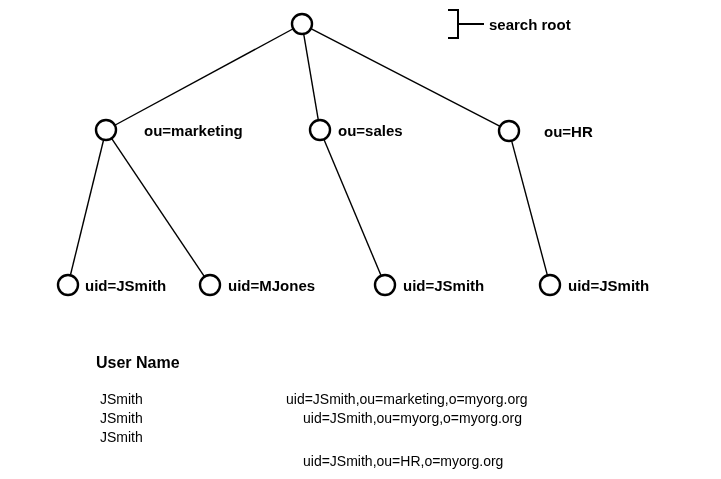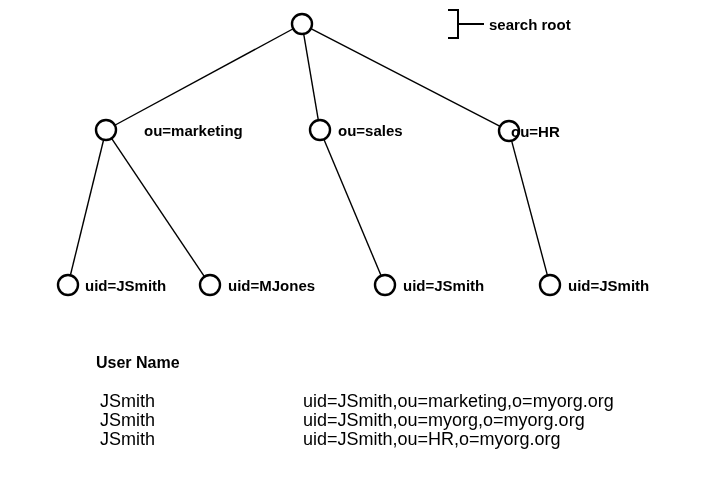--- a/index.html
+++ b/index.html
@@ -43,21 +43,21 @@
   }
   .table-header {
     position: absolute;
     font-size: 16px;
     font-weight: bold;
     white-space: nowrap;
     line-height: 1;
   }
   .table-cell {
     position: absolute;
-    font-size: 18px;
+    font-size: 14px;
     font-weight: normal;
     white-space: nowrap;
     line-height: 1;
   }
 </style>
 </head>
 <body>
 
 <div id="diagram-root">
 
@@ -85,33 +85,33 @@
         <path d="M 448 10 L 458 10 L 458 38 L 448 38"></path>
         <line x1="458" y1="24" x2="484" y2="24"></line>
       </g>
   </svg>
 
   <div class="annotation-label" id="search-root-annotation" style="left: 489px; top: 17px; text-align: center;">search root</div>
 
   <div id="ou-labels">
       <div class="node-label" style="left: 124px; top: 123px; margin-left: 20px;">ou=marketing</div>
       <div class="node-label" style="left: 338px; top: 123px;">ou=sales</div>
-      <div class="node-label" style="left: 511px; top: 124px; text-align: center;">ou=HR</div>
+      <div class="node-label" style="left: 544px; top: 124px; text-align: center;">ou=HR</div>
     </div>
   <div id="user-labels">
       <div class="node-label" style="left: 85px; top: 278px;">uid=JSmith</div>
       <div class="node-label" style="left: 228px; top: 278px;">uid=MJones</div>
       <div class="node-label" style="left: 403px; top: 278px;">uid=JSmith</div>
       <div class="node-label" style="left: 568px; top: 278px;">uid=JSmith</div>
     </div>
 
   <div class="table-header" id="header-user-name" style="left: 96px; top: 355px;">User Name</div>
 
   <div id="table-rows">
       <div class="table-cell" style="left: 100px; top: 392px;">JSmith</div>
-      <div class="table-cell" style="left: 303px; top: 392px;">uid=JSmith,ou=marketing,o=myorg.org</div>
+      <div class="table-cell" style="left: 286px; top: 392px;">uid=JSmith,ou=marketing,o=myorg.org</div>
       <div class="table-cell" style="left: 100px; top: 411px;">JSmith</div>
       <div class="table-cell" style="left: 303px; top: 411px;">uid=JSmith,ou=myorg,o=myorg.org</div>
       <div class="table-cell" style="left: 100px; top: 430px;">JSmith</div>
-      <div class="table-cell" style="left: 303px; top: 430px;">uid=JSmith,ou=HR,o=myorg.org</div>
+      <div class="table-cell" style="left: 303px; top: 454px;">uid=JSmith,ou=HR,o=myorg.org</div>
     </div>
 
 </div>
 
 </body></html>

